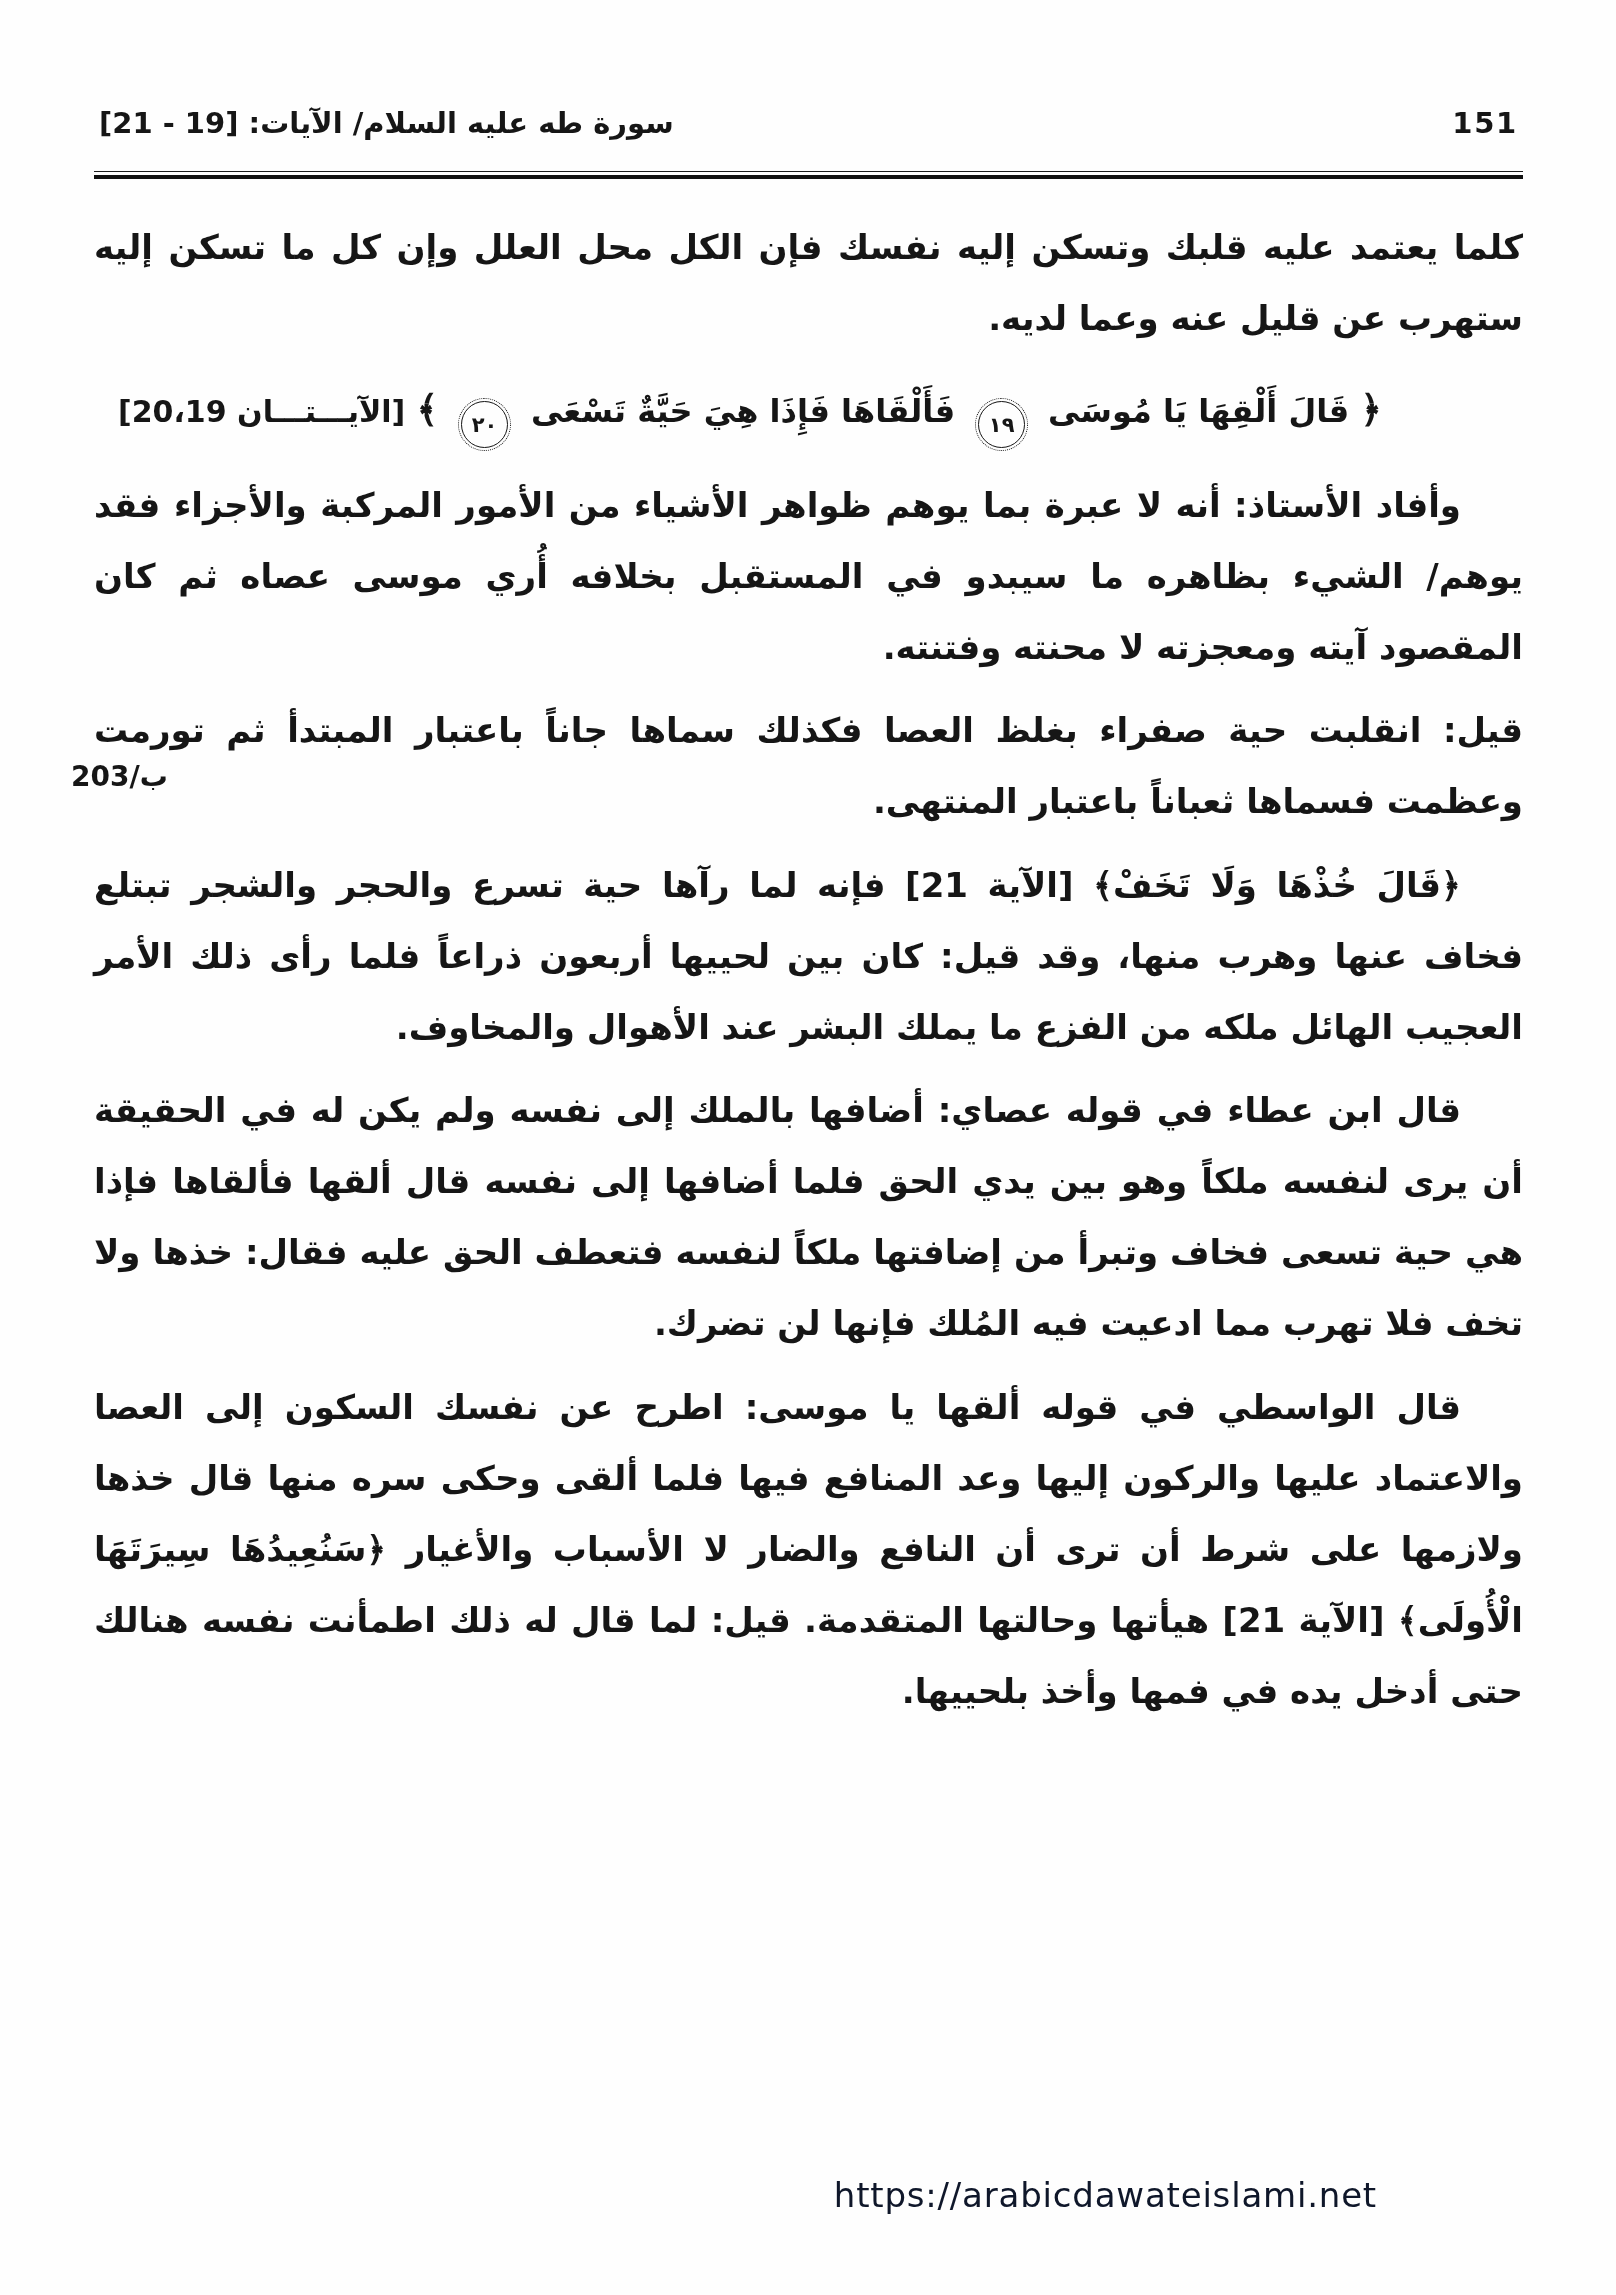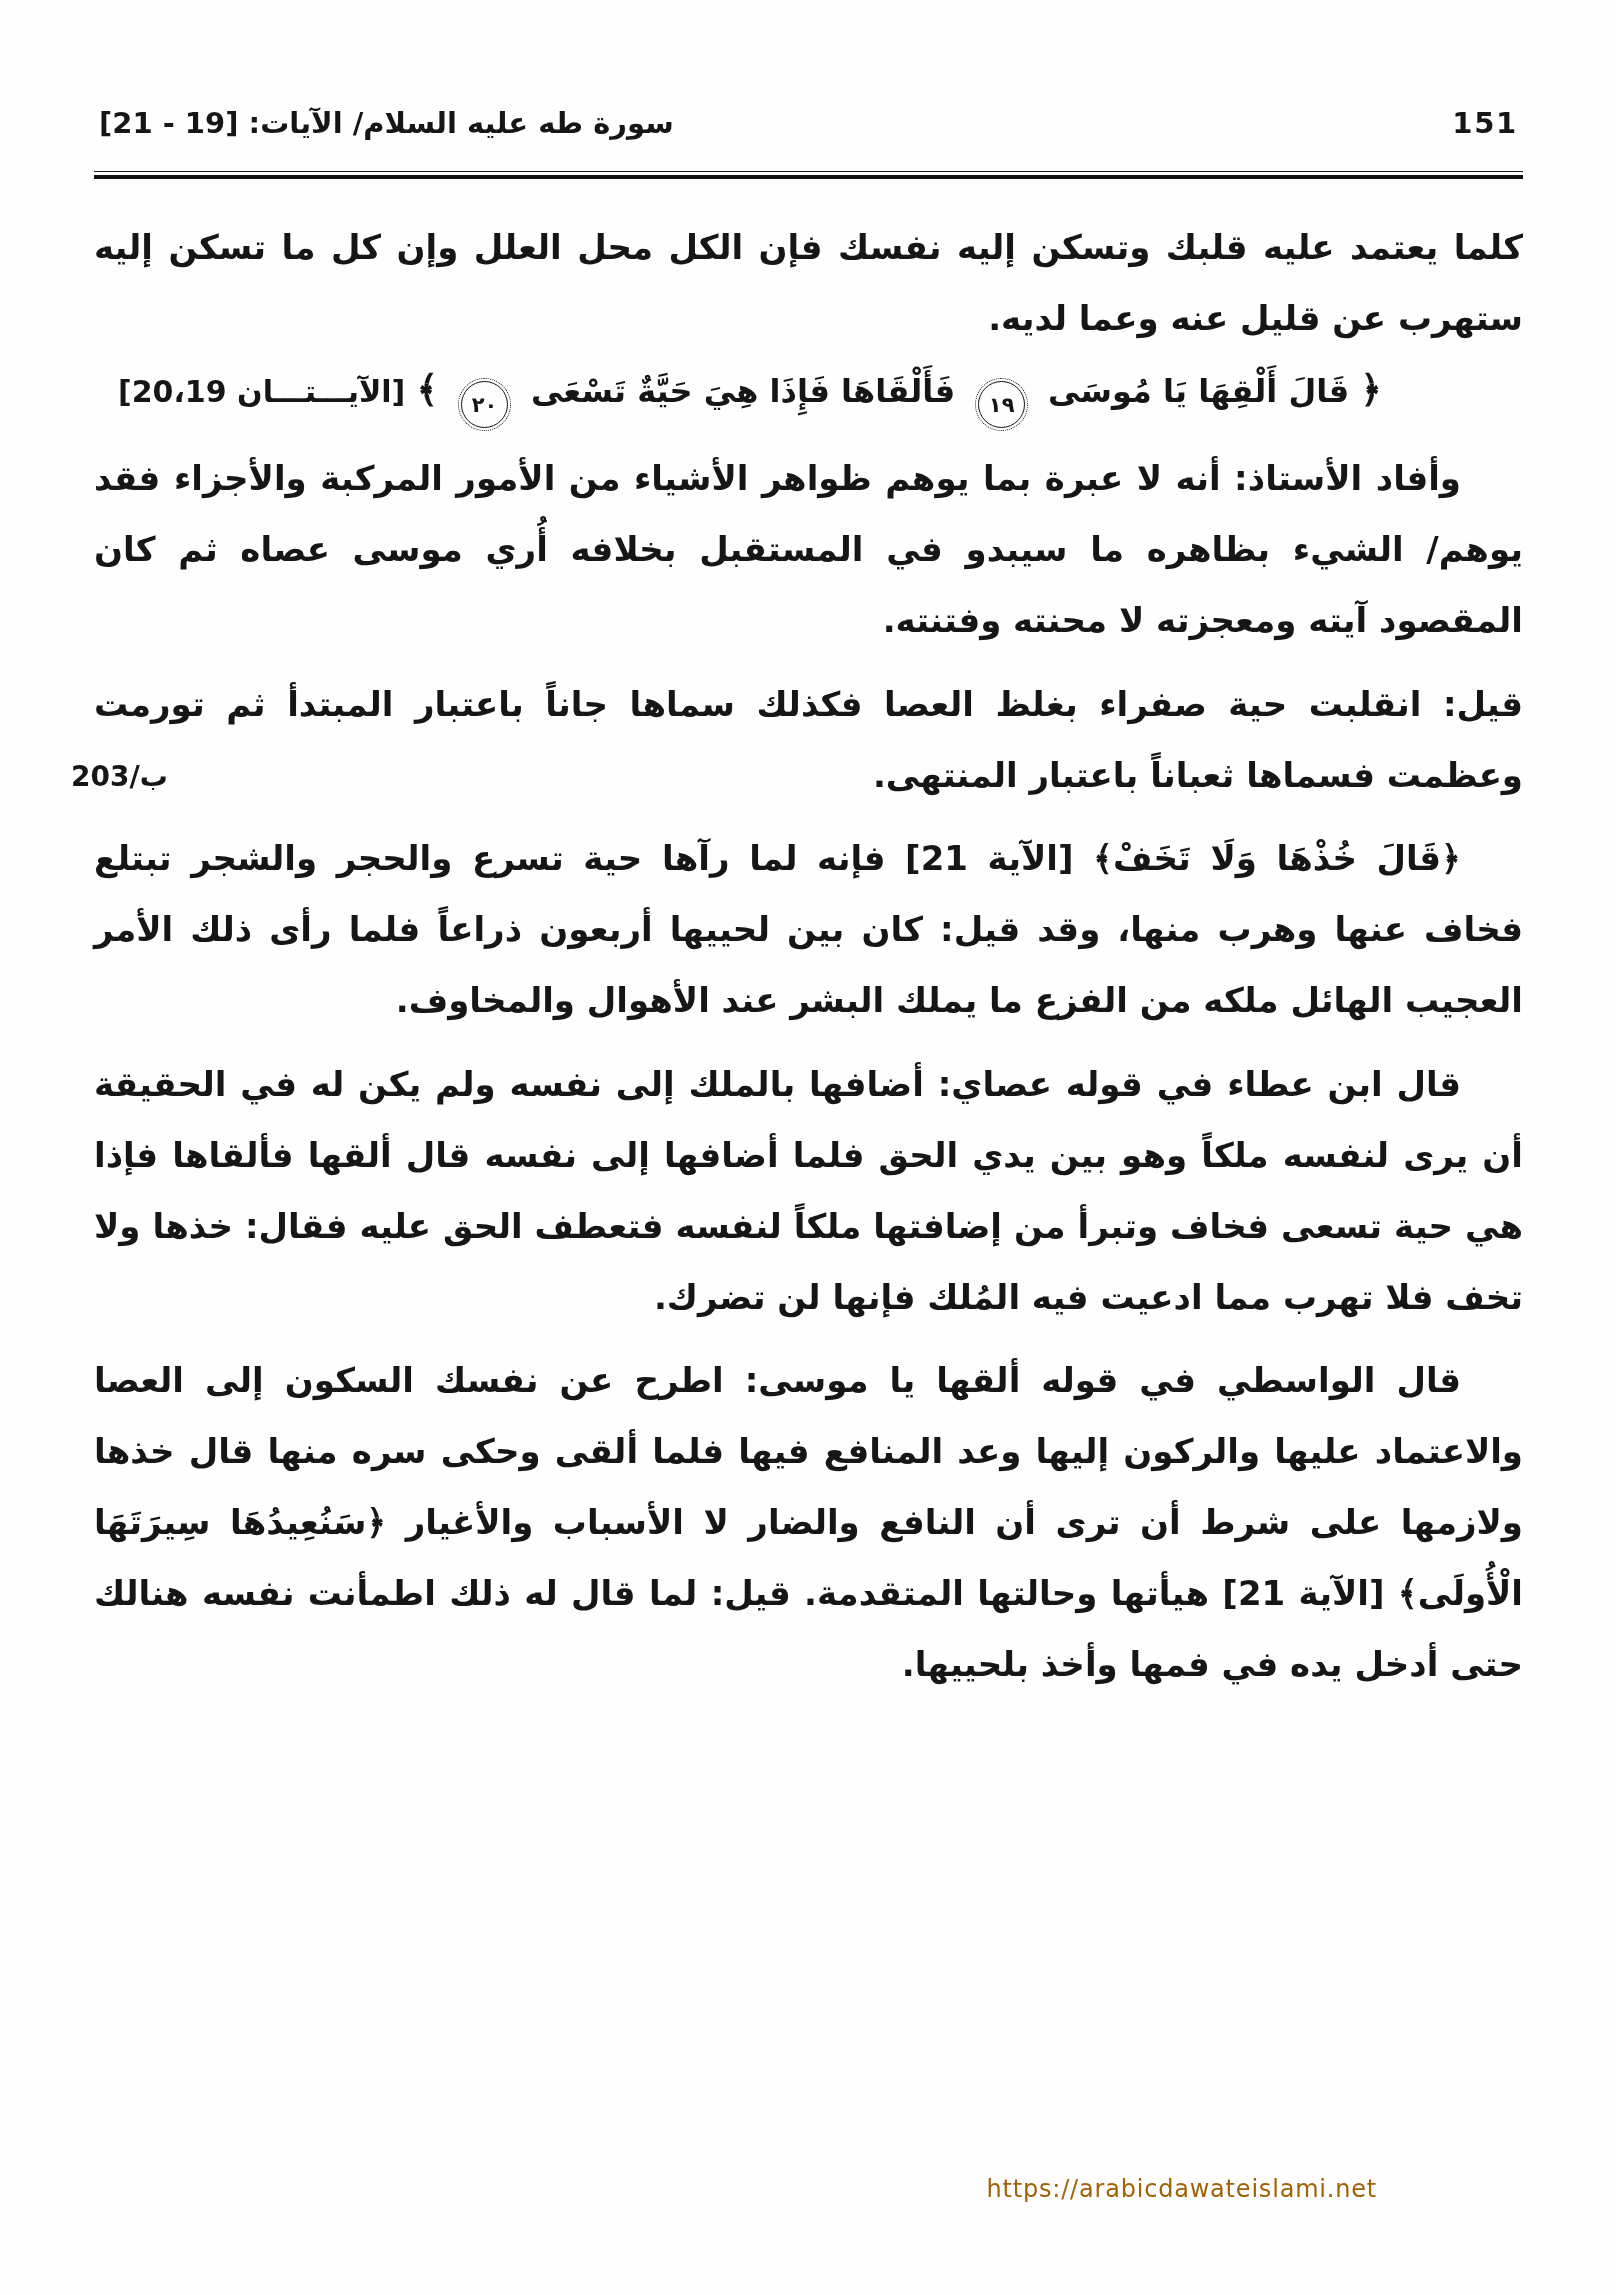--- a/index.html
+++ b/index.html
@@ -49,21 +49,21 @@
     font-weight: 700;
     line-height: 71px;
   }
   .para { margin: 0 0 12.6px 0; }
   .para.indent { text-indent: 62px; }
   .para.flush { text-indent: 0; }
   .verse-line {
     margin: 3.4px 0 15px 0;
     text-indent: 141px;
     font-size: 32px;
-    line-height: 46px;
+    line-height: 86px;
   }
   .quran-bracket { font-size: 37px; }
   .aya-rosette {
     display: inline-flex;
     align-items: center;
     justify-content: center;
     width: 45px;
     height: 45px;
     border: 1.7px solid #141414;
     outline: 1.7px dotted #141414;
@@ -85,23 +85,23 @@
     direction: ltr;
     unicode-bidi: isolate;
     margin-top: 44px;
   }
   .watermark {
     position: absolute;
     top: 2175px;
     right: 240px;
     direction: ltr;
     unicode-bidi: isolate;
-    font-size: 24px;
+    font-size: 34px;
     font-weight: 400;
-    color: #a16207;
+    color: #0f172a;
     letter-spacing: 0.8px;
   }
 </style>
 </head>
 <body>
 
 <div class="page">
 
   <div class="running-header">
     <div class="page-number">151</div>

